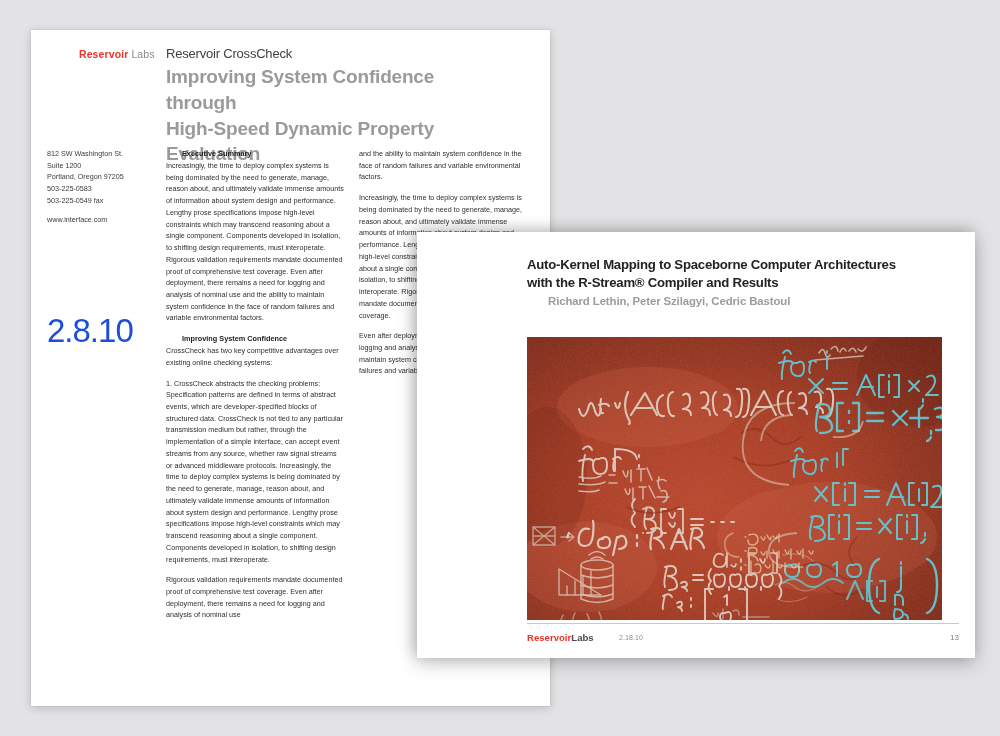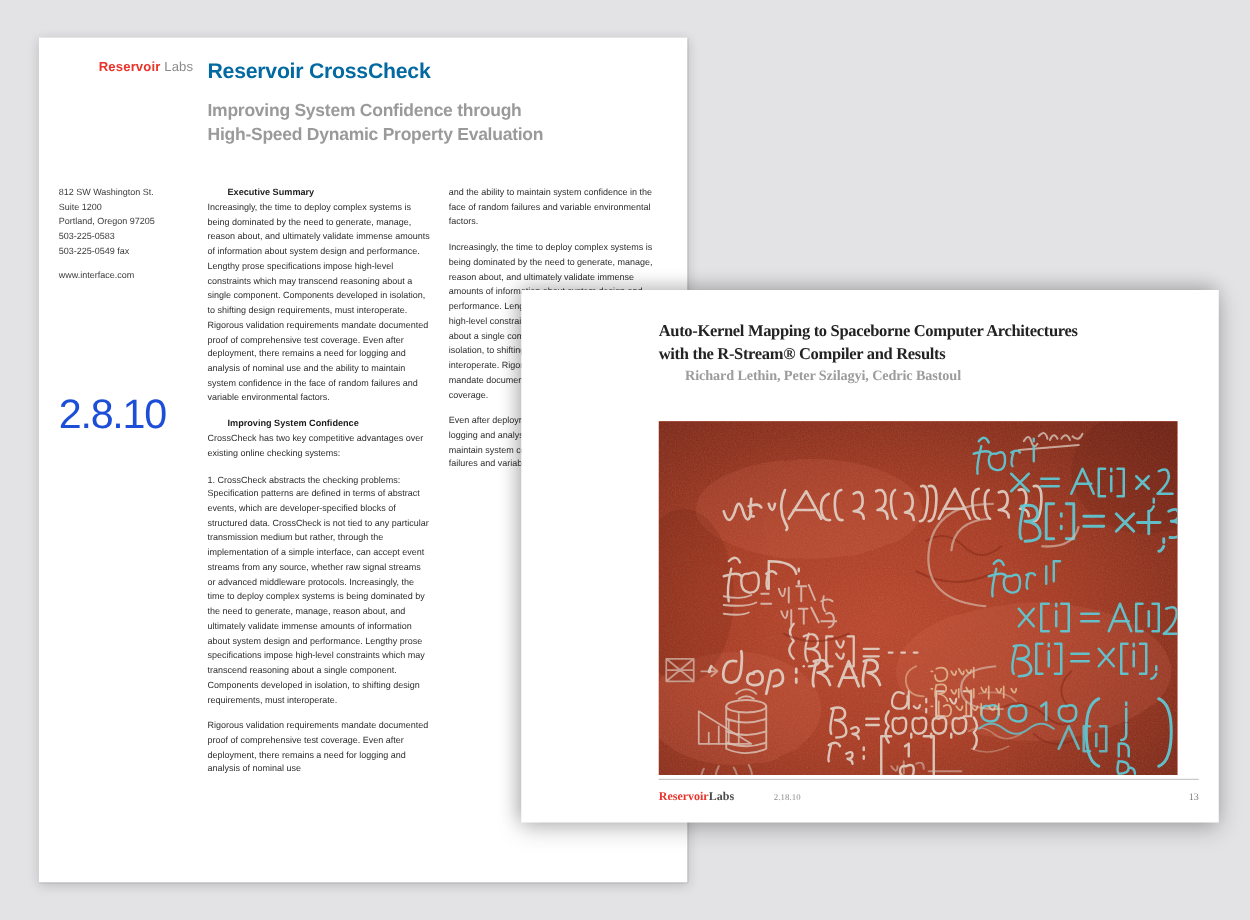--- a/index.html
+++ b/index.html
@@ -22,26 +22,26 @@
     position: absolute; left: 16px; top: 18px;
     font-size: 10.5px; font-weight: bold; letter-spacing: .1px;
     white-space: nowrap;
     margin-left: 32px;
   }
   .p1-logo .res { color: #e8342a; }
   .p1-logo .labs { color: #8a8a8a; font-weight: normal; }
 
   .p1-title-block { position: absolute; left: 135px; top: 16px; width: 340px; }
   .p1-title {
-    font-size: 17px; font-weight: bold; color: #0369a1;
+    font-size: 13px; font-weight: normal; color: #404040;
     letter-spacing: -.2px; line-height: 1.25;
   }
   .p1-subtitle {
-    font-size: 14px; font-weight: bold; color: #9a9a9a;
-    letter-spacing: -.2px; line-height: 1.35; margin-top: 12px;
+    font-size: 19px; font-weight: bold; color: #9a9a9a;
+    letter-spacing: -.2px; line-height: 1.35; margin-top: 2px;
   }
 
   .p1-contact {
     position: absolute; left: 16px; top: 118px; width: 110px;
     font-size: 7.2px; color: #3b3b3b; line-height: 1.62;
   }
   .p1-contact .grp { margin-bottom: 8px; }
   .p1-version {
     position: absolute; left: 16px; top: 282px;
     font-size: 33px; color: #1d4ed8; letter-spacing: -1px; font-weight: normal;
@@ -56,21 +56,20 @@
   .p1-col.c2 { left: 328px; width: 172px; }
   .p1-col h4 { font-size: 7.3px; font-weight: bold; color: #1c1c1c; margin-bottom: 0px; padding-left: 16px; }
   .p1-col p { margin-bottom: 9px; }
 
   
   #page2 {
     position: absolute; left: 417px; top: 232px;
     width: 558px; height: 426px;
     background: #ffffff;
     box-shadow: -3px -3px 14px rgba(0,0,0,0.20), 0 5px 18px rgba(0,0,0,0.22);
-    font-family: Liberation Serif, serif;
   }
   .p2-title-block { position: absolute; left: 110px; top: 24px; width: 420px; }
   .p2-title {
     font-size: 13.2px; font-weight: bold; color: #232323;
     line-height: 1.38; letter-spacing: -.25px;
   }
   .p2-authors {
     font-size: 11.4px; font-weight: bold; color: #9c9c9c;
     margin-top: 3px; letter-spacing: -.1px; padding-left: 21px;
   }

